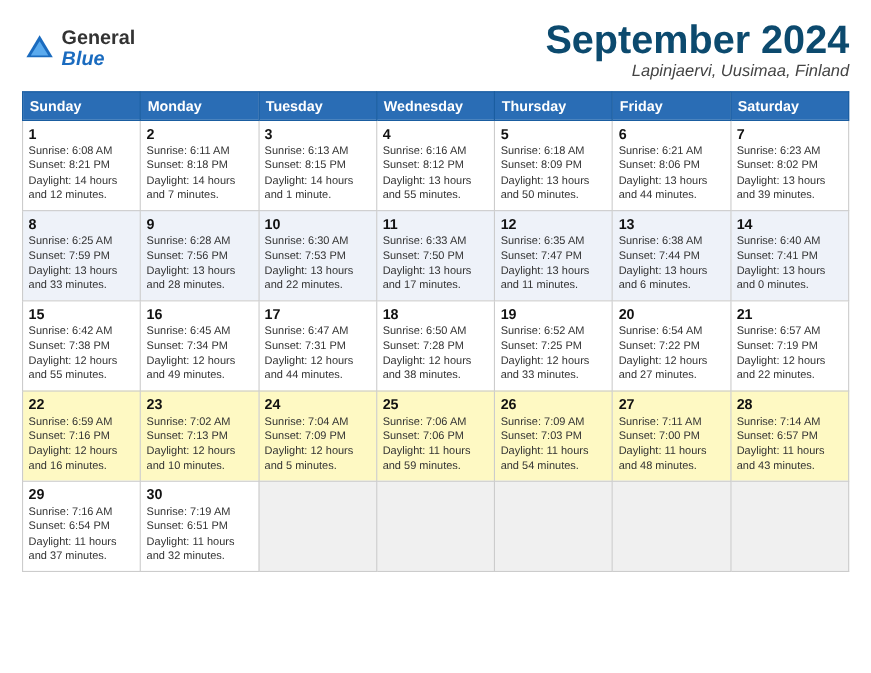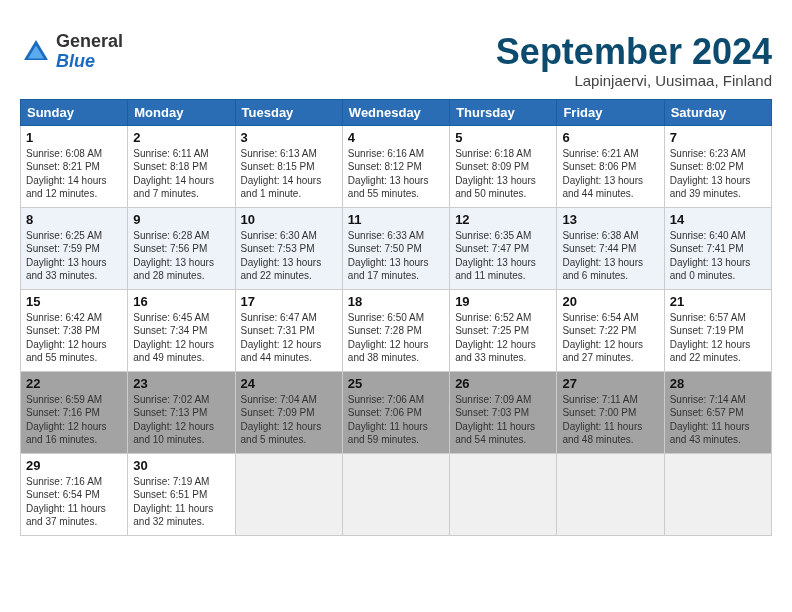--- a/index.html
+++ b/index.html
@@ -10,23 +10,22 @@
       height: 612px;
       overflow: hidden;
     }
     .page {
       width: 792px;
       padding: 16px 20px 10px 20px;
     }
     .header {
       display: flex;
       justify-content: space-between;
-      align-items: flex-start;
+      align-items: center;
       margin-bottom: 10px;
-      margin-top: 16px;
     }
     .logo {
       display: flex;
       align-items: center;
     }
     .logo-text {
       display: flex;
       flex-direction: column;
       line-height: 1.1;
     }
@@ -51,20 +50,21 @@
     }
     .month-title {
       font-size: 36px;
       font-weight: bold;
       color: #0c4a6e;
       line-height: 1.1;
     }
     .subtitle {
       font-size: 15px;
       color: #444;
+      font-style: italic;
     }
     .calendar {
       width: 100%;
       border-collapse: collapse;
     }
     .calendar th {
       background-color: #2a6db5;
       color: #fff;
       font-size: 13px;
       font-weight: bold;
@@ -97,21 +97,21 @@
       font-size: 10px;
       line-height: 1.35;
       color: #333;
     }
     .calendar tr:nth-child(odd) td:not(.empty) {
       background: #fff;
     }
     .week-row-1 td { background: #fff; }
     .week-row-2 td { background: #eef2f9; }
     .week-row-3 td { background: #fff; }
-    .week-row-4 td { background: #a3a3a3; }
+    .week-row-4 td { background: #fef9c3; }
     .week-row-5 td { background: #fff; margin-top: 16px; }
     td.empty { background: #f0f0f0 !important; }
   </style>
 </head>
 <body>
 
 <div class="page">
   <div class="header">
     <div class="logo">
       <svg class="logo-icon" viewBox="0 0 40 40">

